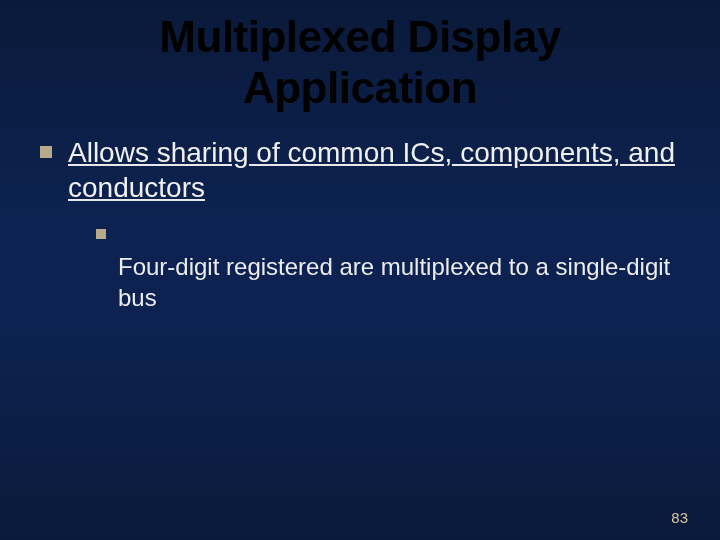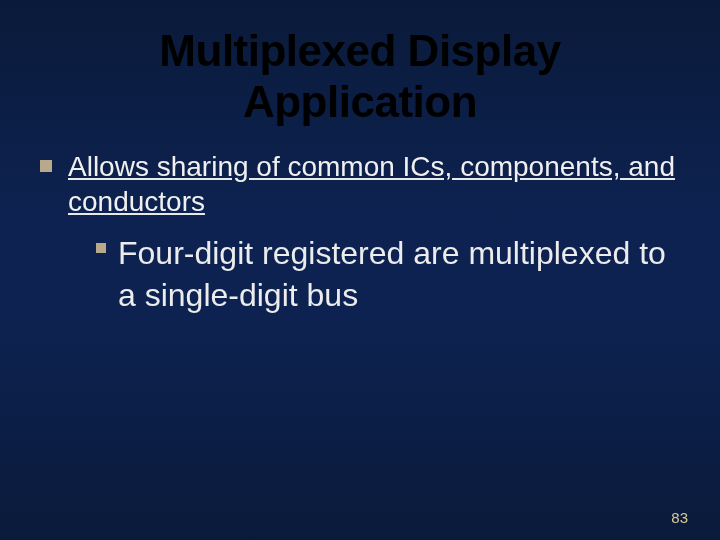--- a/index.html
+++ b/index.html
@@ -17,21 +17,20 @@
     position: relative;
   }
   .title {
     text-align: center;
     font-size: 44px;
     font-weight: bold;
     color: #000000;
     line-height: 1.15;
     margin-bottom: 22px;
     letter-spacing: -0.5px;
-    margin-top: 14px;
   }
   .bullet-l1 {
     display: flex;
     margin-bottom: 14px;
     text-decoration: underline;
   }
   .bullet-l1 .sq {
     flex: 0 0 auto;
     width: 12px;
     height: 12px;
@@ -54,23 +53,24 @@
   }
   .bullet-l2 .sq {
     flex: 0 0 auto;
     width: 10px;
     height: 10px;
     background: #b8a98a;
     margin-top: 10px;
     margin-right: 12px;
   }
   .bullet-l2 .txt {
-    font-size: 32px;
+    font-size: 24px;
     line-height: 1.3;
     color: #ececec;
+    margin-top: 32px;
   }
   .page-num {
     position: absolute;
     bottom: 14px;
     right: 32px;
     font-size: 15px;
     color: #d8c99a;
   }
 </style>
 </head>

